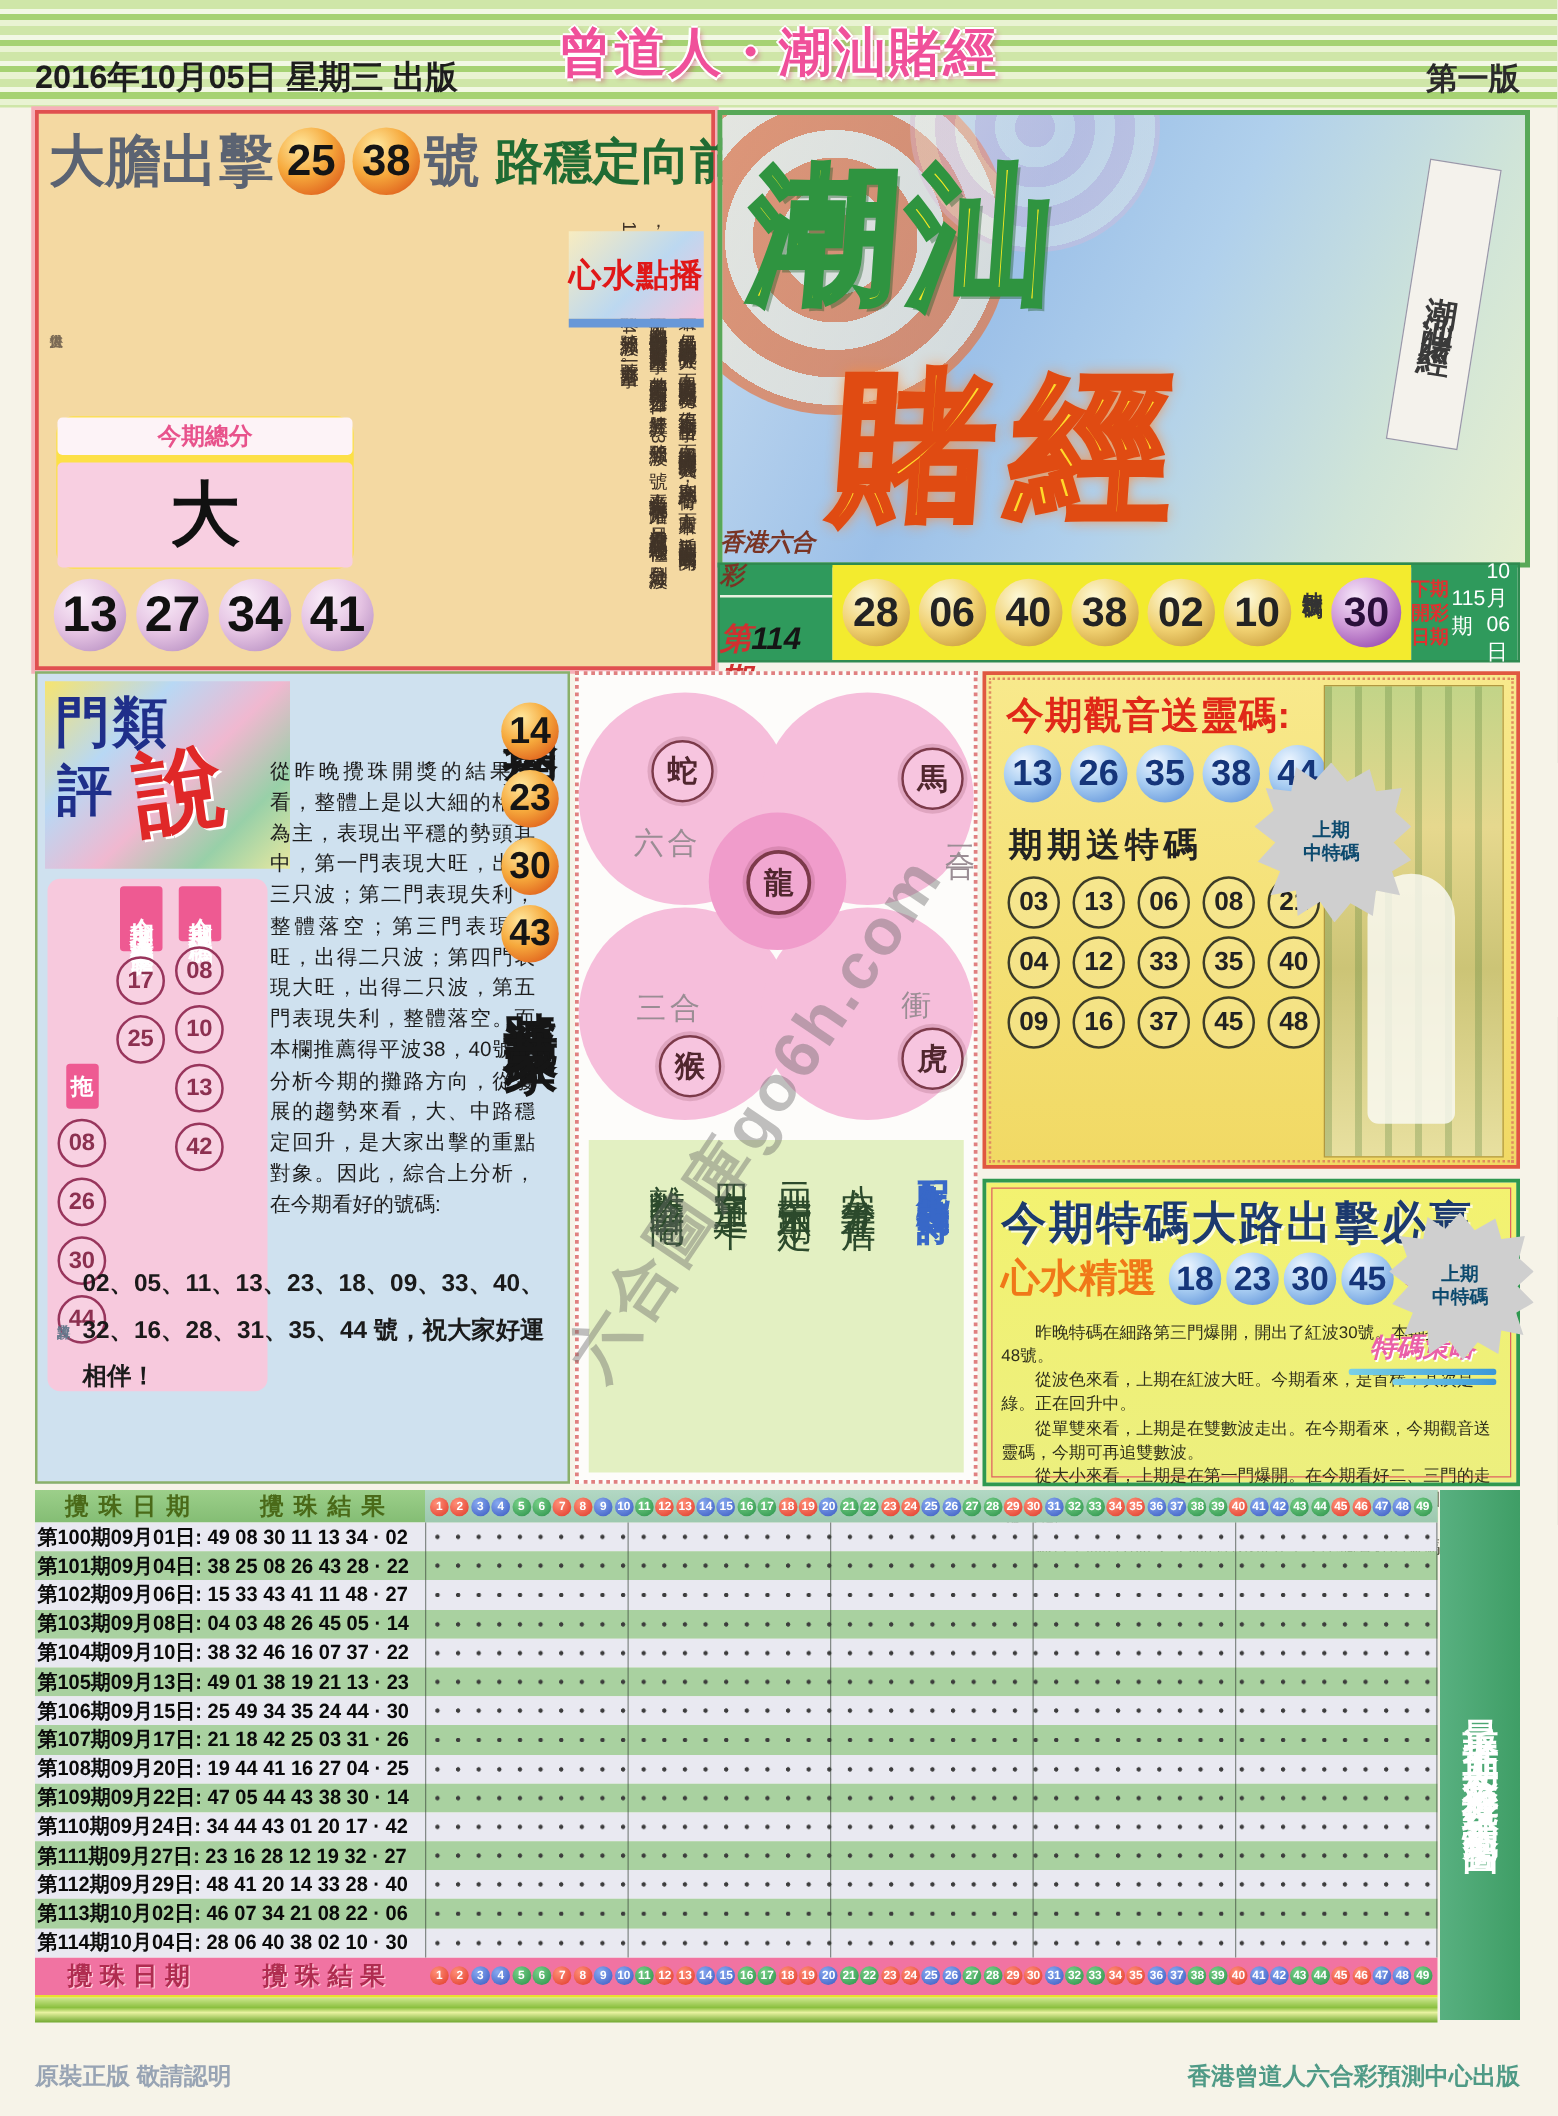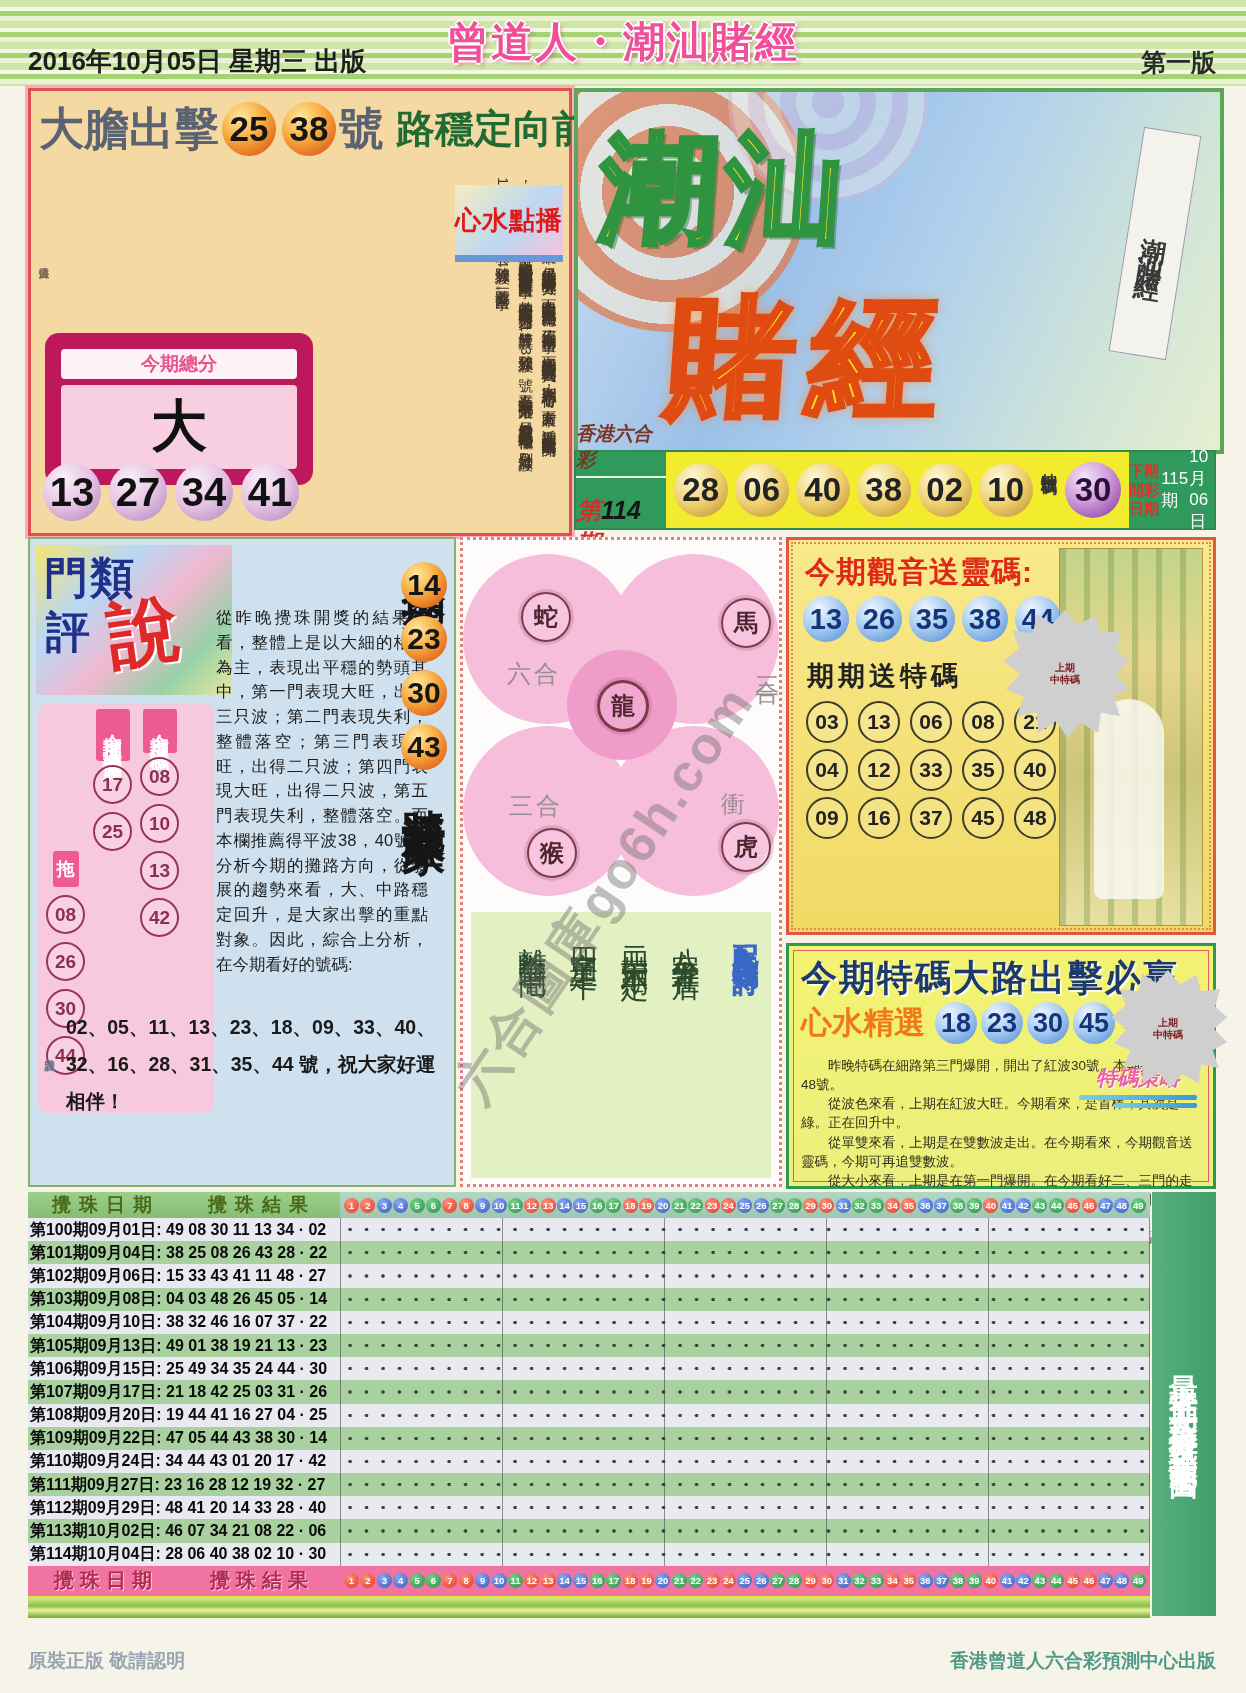--- a/index.html
+++ b/index.html
@@ -34,22 +34,22 @@
     border:3px solid #e05050;box-shadow:0 0 0 3px #f6b0b8;}
   .atk-title{position:absolute;left:8px;top:8px;display:flex;align-items:center;white-space:nowrap;}
   .atk-word{font-size:45px;font-weight:900;color:#5b6372;}
   .atk-slogan{margin-left:12px;font-size:39px;font-weight:900;color:#1f6b33;}
   .atk-article{position:absolute;top:86px;right:8px;width:520px;height:270px;writing-mode:vertical-rl;
     font-size:15px;line-height:1.55;color:#413428;letter-spacing:1px;}
   .badge-xinshui{position:absolute;right:6px;top:94px;width:108px;height:70px;z-index:5;
     background:linear-gradient(135deg,#f8ecc0,#bcd8f0 55%,#f4c4dc);border-bottom:7px solid #6898d8;
     display:flex;align-items:center;justify-content:center;font-size:26px;font-weight:900;color:#e01818;letter-spacing:1px;}
   .atk-provider{position:absolute;left:5px;top:168px;writing-mode:vertical-rl;font-size:11px;color:#7a6a55;}
-  .score-box{position:absolute;left:14px;top:242px;width:236px;height:120px;background:#be185d;border-radius:14px;
-    padding:16px;display:flex;gap:8px;z-index:6;}
+  .score-box{position:absolute;left:14px;top:242px;width:236px;height:120px;background:#fde047;border-radius:14px;
+    padding:1px;display:flex;gap:8px;z-index:6;}
   .score-half{flex:1;display:flex;flex-direction:column;}
   .score-label{background:#fdf3f7;color:#e8538c;font-size:19px;font-weight:bold;text-align:center;border-radius:4px;padding:2px 0;}
   .score-value{flex:1;background:#f8cfe1;margin-top:6px;display:flex;align-items:center;justify-content:center;
     font-size:56px;font-weight:900;color:#111;border-radius:4px;}
   .atk-balls{position:absolute;left:12px;top:372px;display:flex;z-index:6;}
   
   #masthead{position:absolute;left:574px;top:88px;width:642px;height:358px;border:4px solid #58a858;overflow:hidden;
     background:linear-gradient(115deg,#c8ddf0 0%,#9cc0e8 35%,#b0d0ec 55%,#cfe4d8 80%,#e6efd0 100%);}
   .ring{position:absolute;border-radius:50%;opacity:.65;}
   .ring1{left:-50px;top:-40px;width:280px;height:280px;background:repeating-radial-gradient(circle,#e87038 0 22px,#f2ead8 22px 44px);}
@@ -118,21 +118,21 @@
   .gy-rows{position:absolute;left:12px;top:158px;}
   .gy-row{display:flex;}
   .gy-img{position:absolute;right:10px;top:8px;width:142px;height:376px;border:1px solid #b09840;
     background:linear-gradient(180deg,#c2d488 0%,#e6d88e 30%,#ccc476 60%,#e8e0a0 100%);overflow:hidden;}
   .gy-img::before{content:"";position:absolute;inset:0;
     background:repeating-linear-gradient(90deg,rgba(90,130,60,.30) 0 6px,transparent 6px 24px);}
   .gy-img::after{content:"";position:absolute;left:34px;top:150px;width:70px;height:200px;border-radius:40px 40px 10px 10px;
     background:rgba(250,250,245,.82);}
   .star-badge{position:absolute;background:#cfcfcf;display:flex;flex-direction:column;align-items:center;justify-content:center;z-index:30;
     clip-path:polygon(50% 0,60% 12%,74% 4%,78% 18%,94% 16%,90% 31%,100% 40%,89% 50%,100% 61%,88% 68%,93% 83%,78% 80%,76% 96%,62% 88%,52% 100%,43% 87%,29% 96%,28% 80%,12% 83%,18% 68%,4% 62%,15% 50%,2% 40%,14% 30%,9% 16%,25% 18%,28% 3%,40% 11%);}
-  .star-badge span{font-size:10px;font-weight:bold;color:#7f1d1d;line-height:1.2;}
+  .star-badge span{font-size:15px;font-weight:bold;color:#0c4a6e;line-height:1.2;}
   .star-gy{right:84px;top:70px;width:128px;height:128px;}
   .star-sp{right:-14px;top:24px;width:118px;height:118px;}
   
   #box-special{position:absolute;left:786px;top:943px;width:430px;height:246px;box-sizing:border-box;
     background:linear-gradient(#f3f270,#ecef7e);border:3px solid #2f9850;}
   #box-special::before{content:"";position:absolute;inset:4px;border:1px solid #e06060;pointer-events:none;}
   .sp-title{position:absolute;left:12px;top:8px;font-size:36px;font-weight:900;color:#1c3a6e;letter-spacing:2px;
     text-shadow:2px 2px 0 rgba(255,255,255,.75);white-space:nowrap;}
   .sp-picks{position:absolute;left:12px;top:56px;display:flex;align-items:center;}
   .sp-label{font-size:31px;font-weight:900;color:#f07818;margin-right:8px;}

